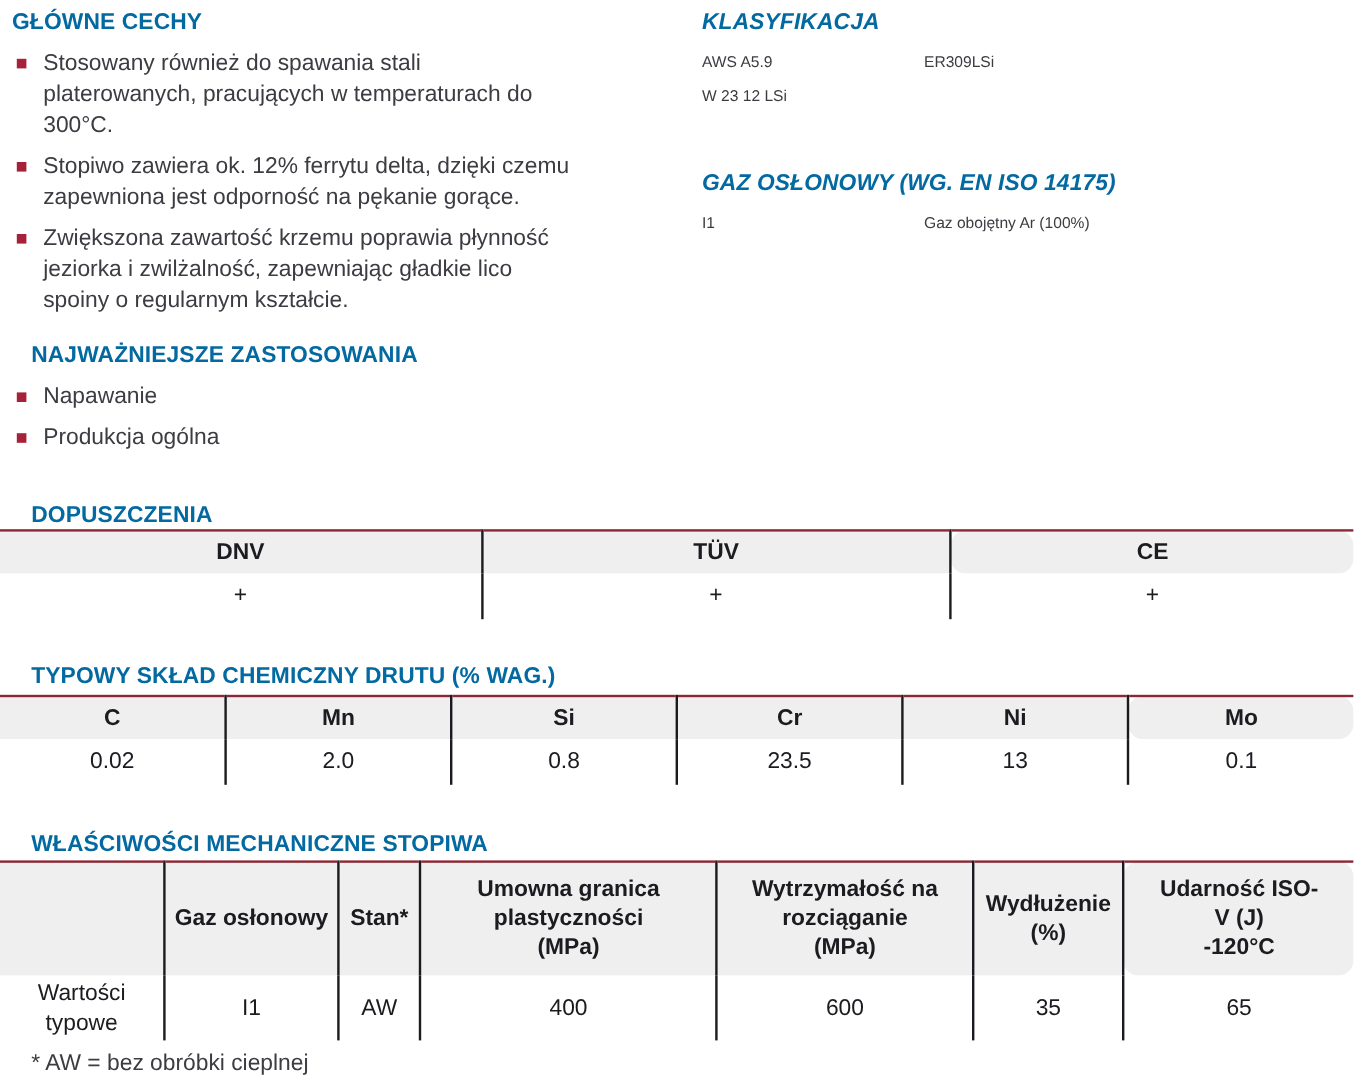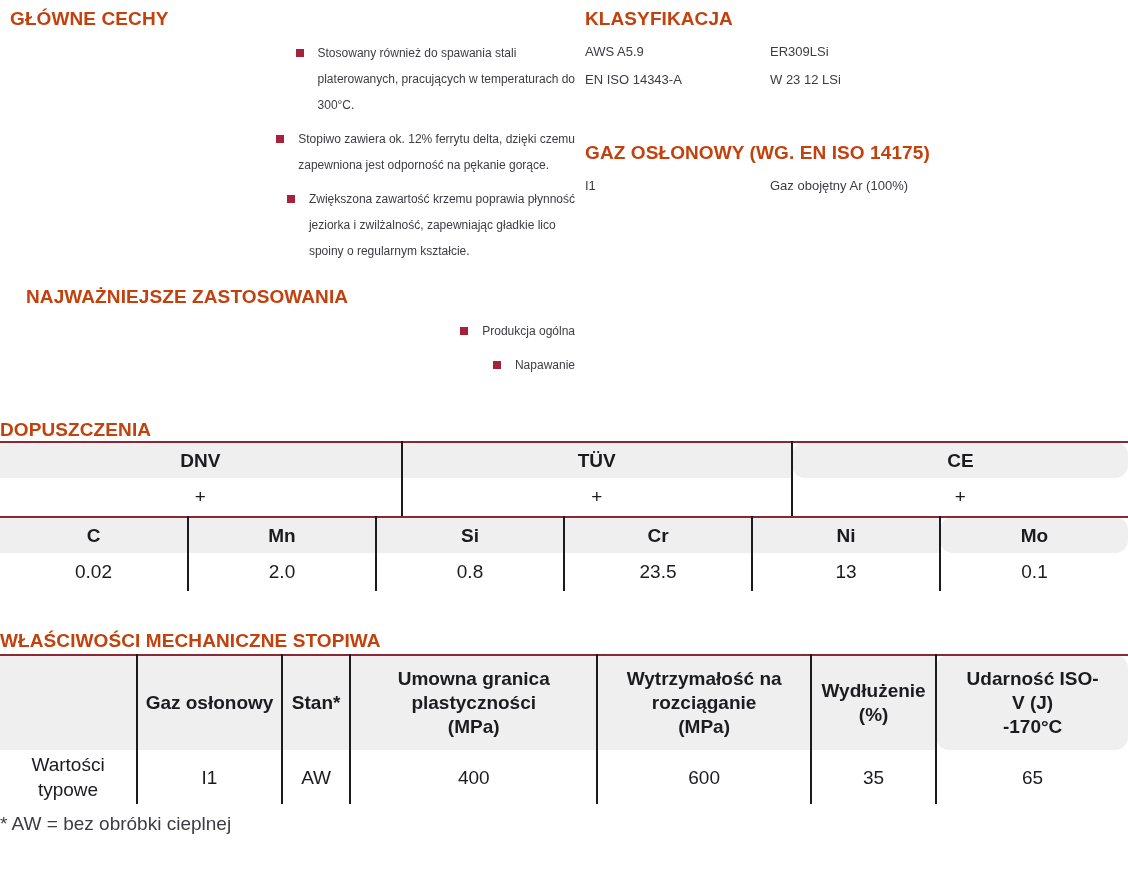--- a/index.html
+++ b/index.html
@@ -7,53 +7,52 @@
   body {
     width: 1128px;
     height: 896px;
     font-family: "Liberation Sans", sans-serif;
     color: #3c3c42;
     padding-top: 8px;
     overflow: hidden;
   }
 
   h2.sec-title {
-    color: #c2410c;
+    color: #0369a1;
     font-size: 19px;
     font-weight: bold;
     line-height: 22px;
     letter-spacing: 0.1px;
   }
-  .pad { padding-left: 0; }
+  .pad { padding-left: 26px; }
 
   
   .top-cols { display: flex; }
   .col-left  { width: 575px; padding-left: 10px; flex: 0 0 575px; }
   .col-right { flex: 1; padding-left: 10px; }
 
   .col-left h2.sec-title { margin-bottom: 10px; }
   .bullet-list { list-style: none; }
   .bullet-list li {
     display: flex;
     margin-bottom: 8px;
-    font-size: 12px;
+    font-size: 19px;
     line-height: 26px;
-    justify-content: flex-end;
   }
   .bullet-sq {
     flex: 0 0 8px;
     width: 8px; height: 8px;
     background: #a62238;
     margin: 9px 14px 0 4px;
   }
   .bullet-text { white-space: pre-line; }
 
   .apps-title { margin: 22px 16px 6px; }
 
-  .col-right h2.sec-title { margin-bottom: 8px; }
+  .col-right h2.sec-title { margin-bottom: 8px; font-style: italic; }
   .kv-row { font-size: 13px; line-height: 28px; display: flex; }
   .kv-label { flex: 0 0 185px; }
   .gas-title { margin-top: 48px; }
 
   
   table.tbl {
     width: 100%;
     border-collapse: collapse;
     table-layout: fixed;
     border-top: 2px solid #8a2836;
@@ -128,37 +127,36 @@
           <span class="bullet-text">Zwiększona zawartość krzemu poprawia płynność
 jeziorka i zwilżalność, zapewniając gładkie lico
 spoiny o regularnym kształcie.</span>
         </li>
       </ul>
 
       <h2 class="sec-title apps-title">NAJWAŻNIEJSZE ZASTOSOWANIA</h2>
       <ul class="bullet-list">
         <li>
           <span class="bullet-sq"></span>
+          <span class="bullet-text">Napawanie</span>
+        </li>
+        <li>
+          <span class="bullet-sq"></span>
           <span class="bullet-text">Produkcja ogólna</span>
-        </li>
-        <li>
-          <span class="bullet-sq"></span>
-          <span class="bullet-text">Napawanie</span>
         </li>
       </ul>
     </div>
 
     <div class="col-right">
       <h2 class="sec-title">KLASYFIKACJA</h2>
       <div class="kv-row">
         <span class="kv-label">AWS A5.9</span>
         <span class="kv-value">ER309LSi</span>
       </div>
       <div class="kv-row">
-        <span class="kv-label">EN ISO 14343-A</span>
         <span class="kv-value">W 23 12 LSi</span>
       </div>
 
       <h2 class="sec-title gas-title">GAZ OSŁONOWY (WG. EN ISO 14175)</h2>
       <div class="kv-row">
         <span class="kv-label">I1</span>
         <span class="kv-value">Gaz obojętny Ar (100%)</span>
       </div>
     </div>
 
@@ -180,20 +178,21 @@
     </thead>
     <tbody>
       <tr>
         <td>+</td>
         <td>+</td>
         <td>+</td>
       </tr>
     </tbody>
   </table>
 
+  <h2 class="sec-title tbl-title-chem pad">TYPOWY SKŁAD CHEMICZNY DRUTU (% WAG.)</h2>
   <table class="tbl">
     <colgroup>
         <col>
         <col>
         <col>
         <col>
         <col>
         <col>
       </colgroup>
     <thead>
@@ -237,21 +236,21 @@
         <th>Umowna granica
 plastyczności
 (MPa)</th>
         <th>Wytrzymałość na
 rozciąganie
 (MPa)</th>
         <th>Wydłużenie
 (%)</th>
         <th>Udarność ISO-
 V (J)
--170°C</th>
+-120°C</th>
       </tr>
     </thead>
     <tbody>
       <tr>
         <td>Wartości
 typowe</td>
         <td>I1</td>
         <td>AW</td>
         <td>400</td>
         <td>600</td>

